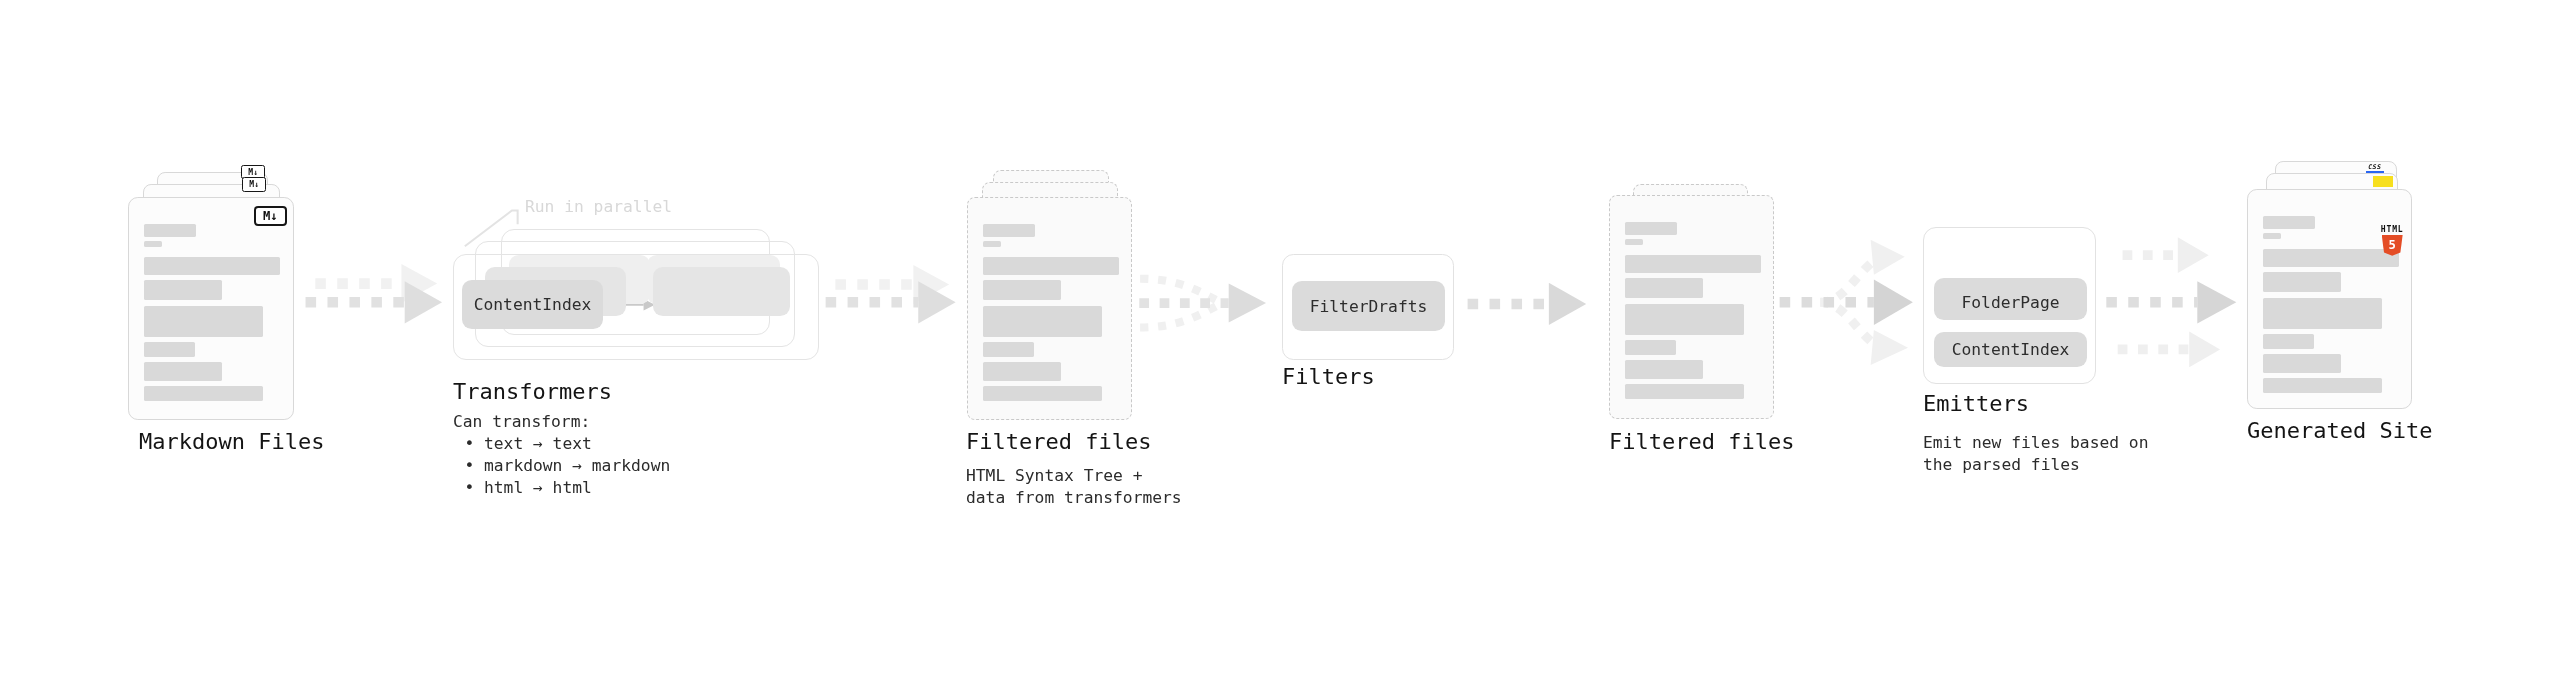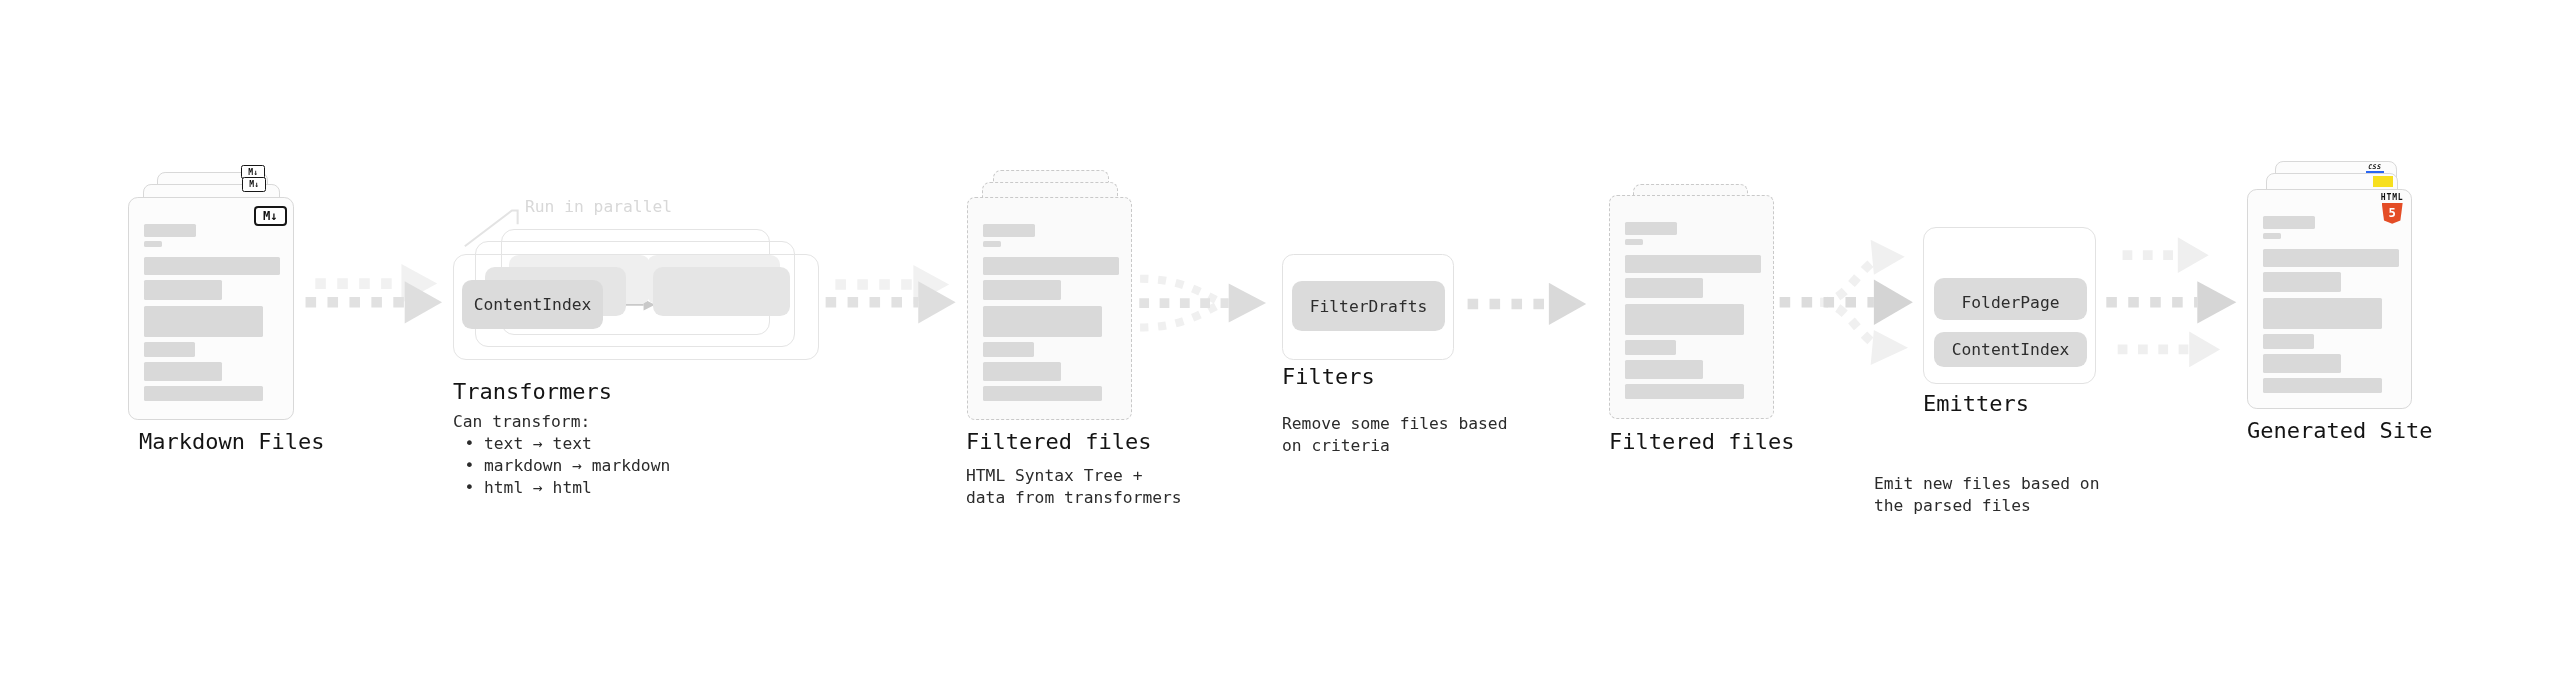--- a/index.html
+++ b/index.html
@@ -22,21 +22,21 @@
   .pill.ghost2{background:#efefef;}
   .label{position:absolute;font-size:22px;line-height:1.15;color:#141414;white-space:nowrap;}
   .body-text{position:absolute;font-size:16.3px;line-height:22px;color:#2b2b2b;white-space:pre-line;}
   .bullet{position:absolute;font-size:16.3px;line-height:22px;color:#2b2b2b;padding-left:11.4px;white-space:nowrap;}
   .note{position:absolute;font-size:16.3px;color:#d8d8d8;white-space:nowrap;}
   .css-badge{position:absolute;width:19.5px;text-align:center;}
   .css-badge .css-txt{font-size:6.5px;font-weight:bold;color:#111;line-height:6.5px;letter-spacing:0.4px;font-style:italic;}
   .css-badge .css-bar{width:18px;height:3.3px;background:#2965f1;margin:0.8px auto 0;}
   .js-badge{position:absolute;background:#f7df1e;}
   .html5-badge{position:absolute;width:24.4px;text-align:center;}
-  .html5-badge .html-txt{font-size:8.1px;font-weight:bold;color:#111;line-height:9px;letter-spacing:0.8px;}
+  .html5-badge .html-txt{font-size:8.1px;font-weight:bold;color:#111;line-height:9px;letter-spacing:0.8px;margin-top:32px;}
   .html5-badge .shield{width:21px;height:21px;margin:0.8px auto 0;background:#e44d26;
     clip-path:polygon(0 0,100% 0,89% 84%,50% 100%,11% 84%);
     display:flex;align-items:center;justify-content:center;color:#fff;font-weight:bold;font-size:12.2px;}
 </style>
 </head>
 <body>
 
 <div id="canvas">
 
   <svg class="arrows" width="2576" height="681" viewBox="0 0 3170 838">
@@ -143,42 +143,40 @@
       <div class="bar" style="width: 78px; height: 18.7px; margin-top: 5.7px;"></div>
       <div class="bar" style="width: 119px; height: 15.4px; margin-top: 4.9px;"></div>
     </div>
   <div class="label" style="left:966px;top:429px;">Filtered files</div>
   <div class="body-text" style="left:966px;top:465px;">HTML Syntax Tree +
 data from transformers</div>
 
   <div class="box" style="left:1282px;top:254px;width:172px;height:106px;"></div>
   <div class="pill" style="left:1292px;top:281px;width:153px;height:50px;">FilterDrafts</div>
   <div class="label" style="left:1282px;top:364px;">Filters</div>
-  <div class="body-text" style="left:1282px;top:413px;">Remove some files based
-on criteria</div>
 
   <div class="doc dashed" style="left:1633px;top:184px;width:115px;height:57px;"></div>
   <div class="doc dashed" style="left:1609px;top:195px;width:165px;height:224px;">
       <div class="bar" style="width: 52px; height: 13px; margin-top: 26px;"></div>
       <div class="bar" style="width: 18px; height: 5.7px; margin-top: 4.1px;"></div>
       <div class="bar" style="width: 136px; height: 18.7px; margin-top: 9.8px;"></div>
       <div class="bar" style="width: 78px; height: 19.5px; margin-top: 4.9px;"></div>
       <div class="bar" style="width: 119px; height: 31px; margin-top: 6.5px;"></div>
       <div class="bar" style="width: 51px; height: 14.6px; margin-top: 4.9px;"></div>
       <div class="bar" style="width: 78px; height: 18.7px; margin-top: 5.7px;"></div>
       <div class="bar" style="width: 119px; height: 15.4px; margin-top: 4.9px;"></div>
     </div>
   <div class="label" style="left:1609px;top:429px;">Filtered files</div>
 
   <div class="box" style="left:1923px;top:227px;width:173px;height:157px;border-radius:13px;"></div>
   <div class="pill" style="left:1934px;top:238px;width:153px;height:35px;margin-top:40px;">ContentPage</div>
   <div class="pill" style="left:1934px;top:285px;width:153px;height:35px;">FolderPage</div>
   <div class="pill" style="left:1934px;top:332px;width:153px;height:35px;">ContentIndex</div>
   <div class="label" style="left:1923px;top:391px;">Emitters</div>
-  <div class="body-text" style="left:1874px;top:432px;margin-top:41px;">Emit new files based on
+  <div class="body-text" style="left:1923px;top:432px;">Emit new files based on
 the parsed files</div>
 
   <div class="doc" style="left:2275px;top:161px;width:122px;height:57px;border-radius:8.1px;"></div>
   <div class="css-badge" style="left:2365px;top:164px;">
     <div class="css-txt">CSS</div>
     <div class="css-bar"></div>
   </div>
   <div class="doc" style="left:2266px;top:173px;width:132px;height:57px;border-radius:8.1px;"></div>
   <div class="js-badge" style="left:2373px;top:176px;width:19.5px;height:11.4px;"></div>
   <div class="doc" style="left:2247px;top:189px;width:165px;height:220px;">

